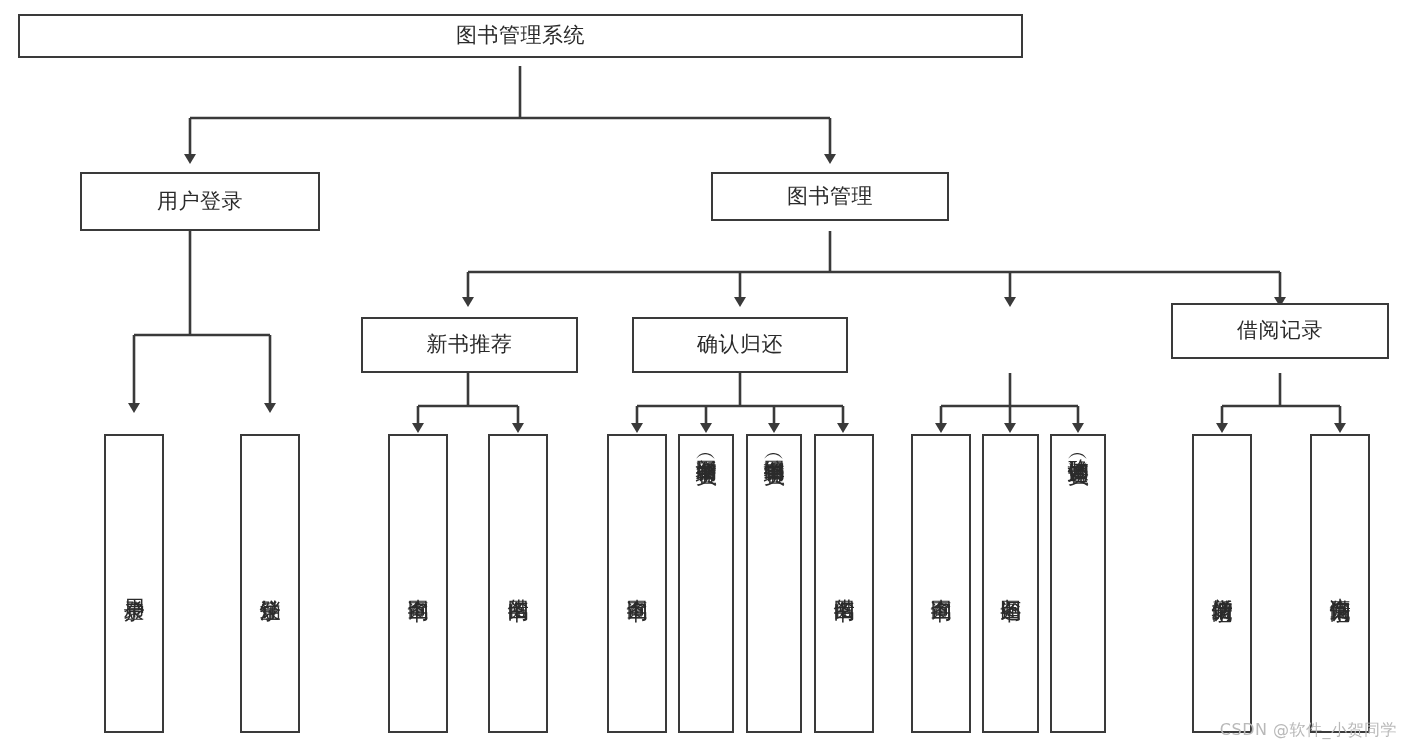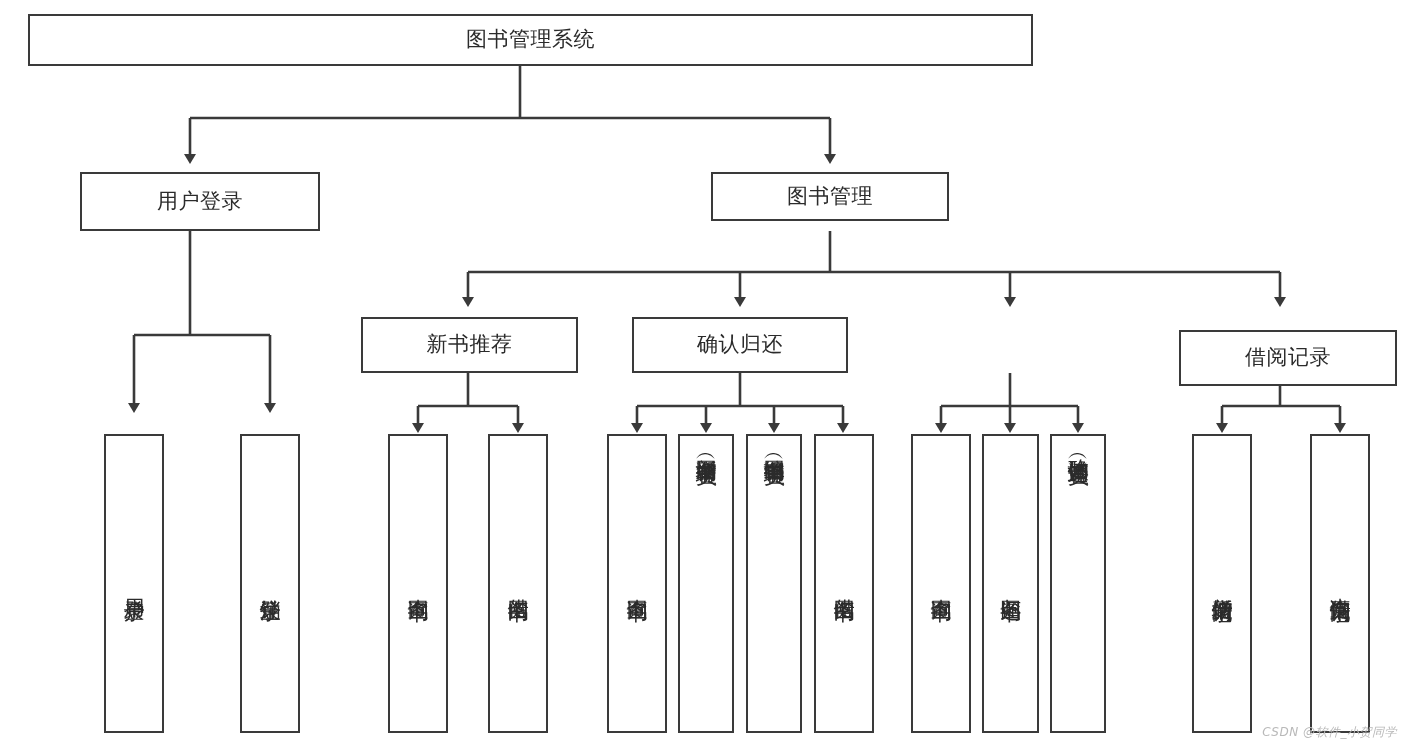--- a/index.html
+++ b/index.html
@@ -56,25 +56,24 @@
     white-space: nowrap;
   }
   .node-v.v-center {
     align-items: center;
     padding-top: 0;
   }
   #watermark {
     position: absolute;
     right: 8px;
     bottom: 6px;
-    font-size: 12px;
+    font-size: 16px;
     color: #b9b9b9;
     white-space: nowrap;
     letter-spacing: 0.5px;
-    font-style: italic;
   }
 </style>
 </head>
 <body>
 
 <div id="diagram-root">
 
   <svg id="edge-layer" viewBox="0 0 1405 747" xmlns="http://www.w3.org/2000/svg">
     <defs>
       <marker id="arrow" markerWidth="10" markerHeight="12" refX="1" refY="6" orient="auto" markerUnits="userSpaceOnUse">
@@ -120,38 +119,38 @@
       <path d="M1010,406 L1010,424" marker-end="url(#arrow)"></path>
       <path d="M1078,406 L1078,424" marker-end="url(#arrow)"></path>
 
       <path d="M1280,373 L1280,406"></path>
       <path d="M1222,406 L1340,406"></path>
       <path d="M1222,406 L1222,424" marker-end="url(#arrow)"></path>
       <path d="M1340,406 L1340,424" marker-end="url(#arrow)"></path>
     </g>
   </svg>
 
-  <div class="node node-h" style="left:28px; top:14px; width:1005px; height:52px;">
+  <div class="node node-h" style="left:18px; top:14px; width:1005px; height:44px;">
     <span class="node-label">图书管理系统</span>
   </div>
 
   <div class="node node-h" style="left:80px; top:172px; width:240px; height:59px;">
     <span class="node-label">用户登录</span>
   </div>
   <div class="node node-h" style="left:711px; top:172px; width:238px; height:49px;">
     <span class="node-label">图书管理</span>
   </div>
 
   <div class="node node-h" style="left:361px; top:317px; width:217px; height:56px;">
     <span class="node-label">新书推荐</span>
   </div>
   <div class="node node-h" style="left:632px; top:317px; width:216px; height:56px;">
     <span class="node-label">确认归还</span>
   </div>
-  <div class="node node-h" style="left:1171px; top:330px; width:218px; height:56px;margin-left:8px;">
+  <div class="node node-h" style="left:1171px; top:303px; width:218px; height:56px;">
     <span class="node-label">借阅记录</span>
   </div>
 
   <div class="node node-v v-center" style="left:104px; top:434px; width:60px; height:299px;">
     <span class="node-label">用户登录</span>
   </div>
   <div class="node node-v v-center" style="left:240px; top:434px; width:60px; height:299px;">
     <span class="node-label">注销登录</span>
   </div>
 

